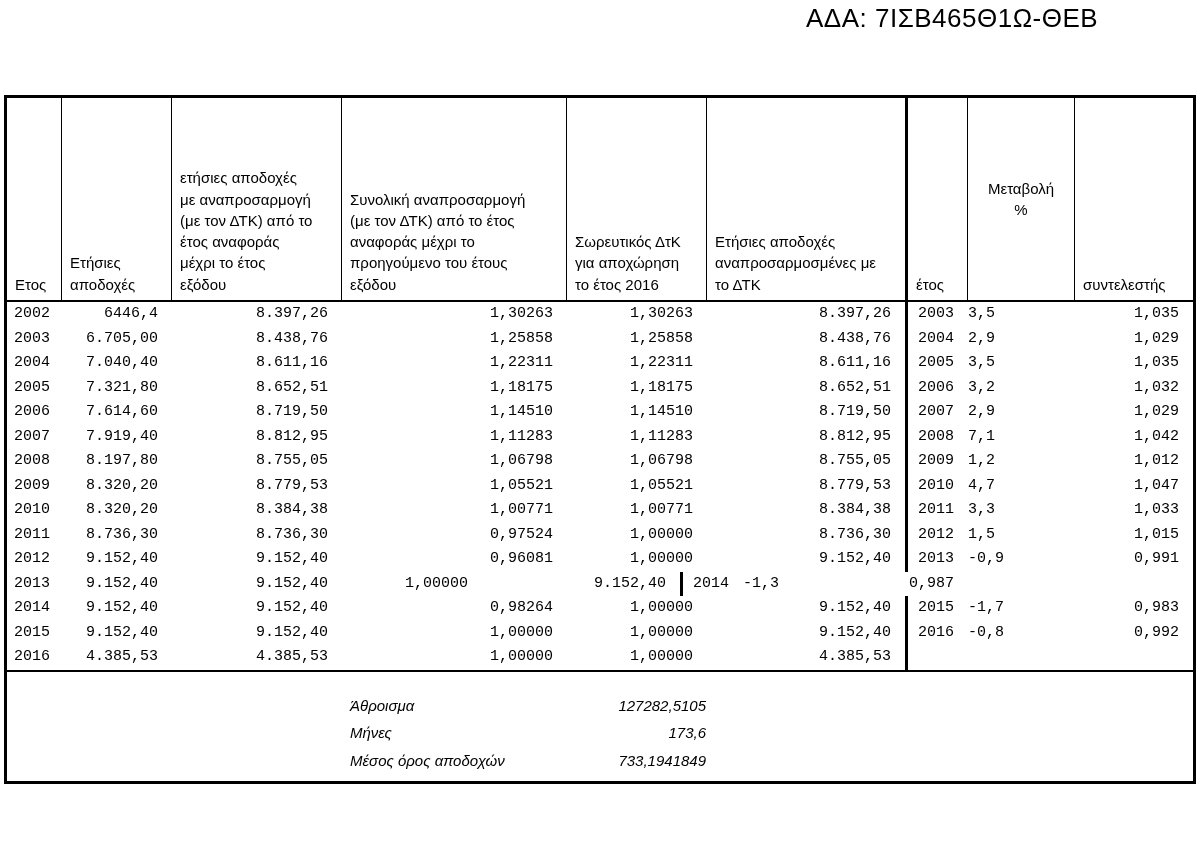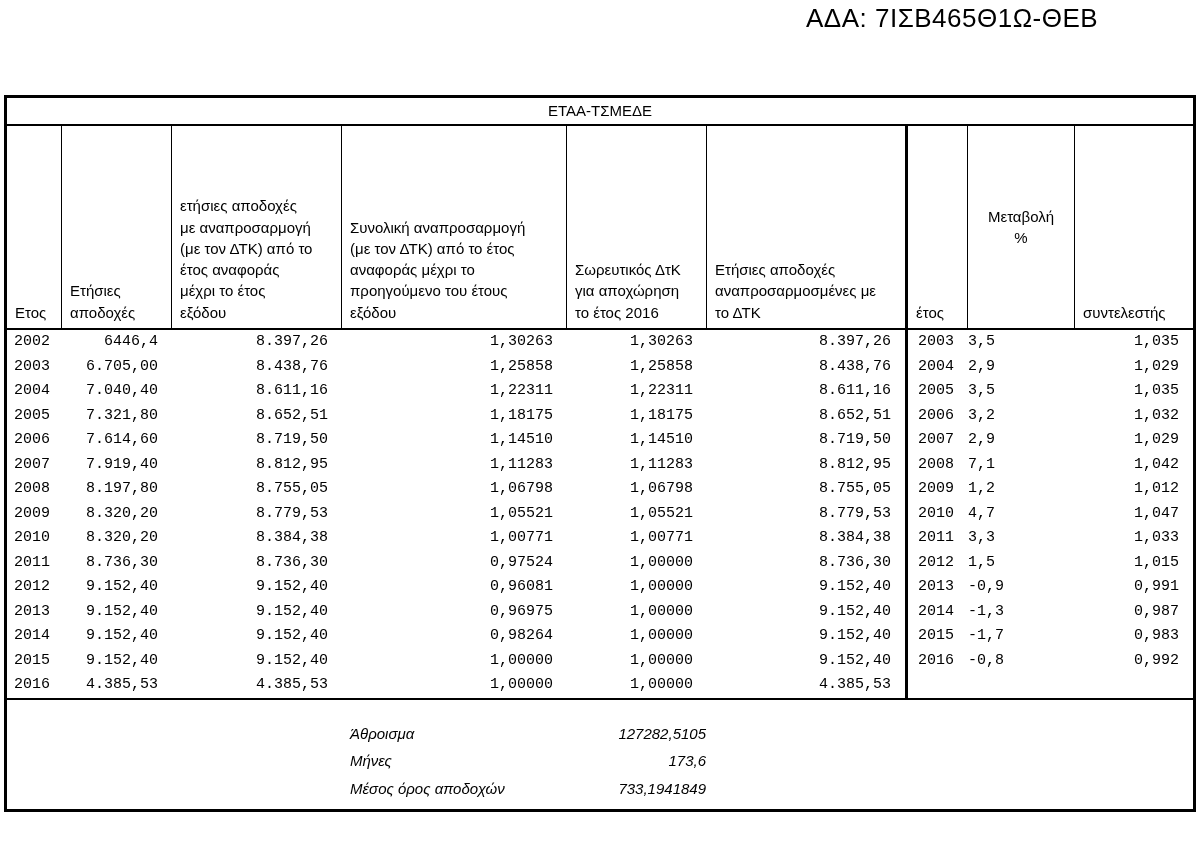--- a/index.html
+++ b/index.html
@@ -103,21 +103,20 @@
 </style>
 </head>
 <body>
 
 <div class="page">
 
   <div class="ada">ΑΔΑ: 7ΙΣΒ465Θ1Ω-ΘΕΒ</div>
 
   <div class="tbl">
 
-    <div class="title-row">ΕΤΑΑ-ΤΣΜΕΔΕ</div>
 
     <div class="header-row">
       <div class="hcell c1 thin">Ετος</div>
       <div class="hcell c2 thin">Ετήσιες
 αποδοχές</div>
       <div class="hcell c3 thin">ετήσιες αποδοχές
 με αναπροσαρμογή
 (με τον ΔΤΚ) από το
 έτος αναφοράς
 μέχρι το έτος
@@ -258,21 +257,20 @@
           <div class="dcell c5 num">1,00000</div>
           <div class="dcell c6 num">9.152,40</div>
           <div class="dcell c7 ryr">2013</div>
           <div class="dcell c8 ctr">-0,9</div>
           <div class="dcell c9 num">0,991</div>
         </div>
         <div class="drow">
           <div class="dcell c1 yr">2013</div>
           <div class="dcell c2 num">9.152,40</div>
           <div class="dcell c3 num">9.152,40</div>
-          <div class="dcell c4 num">0,96975</div>
           <div class="dcell c5 num">1,00000</div>
           <div class="dcell c6 num">9.152,40</div>
           <div class="dcell c7 ryr">2014</div>
           <div class="dcell c8 ctr">-1,3</div>
           <div class="dcell c9 num">0,987</div>
         </div>
         <div class="drow">
           <div class="dcell c1 yr">2014</div>
           <div class="dcell c2 num">9.152,40</div>
           <div class="dcell c3 num">9.152,40</div>

